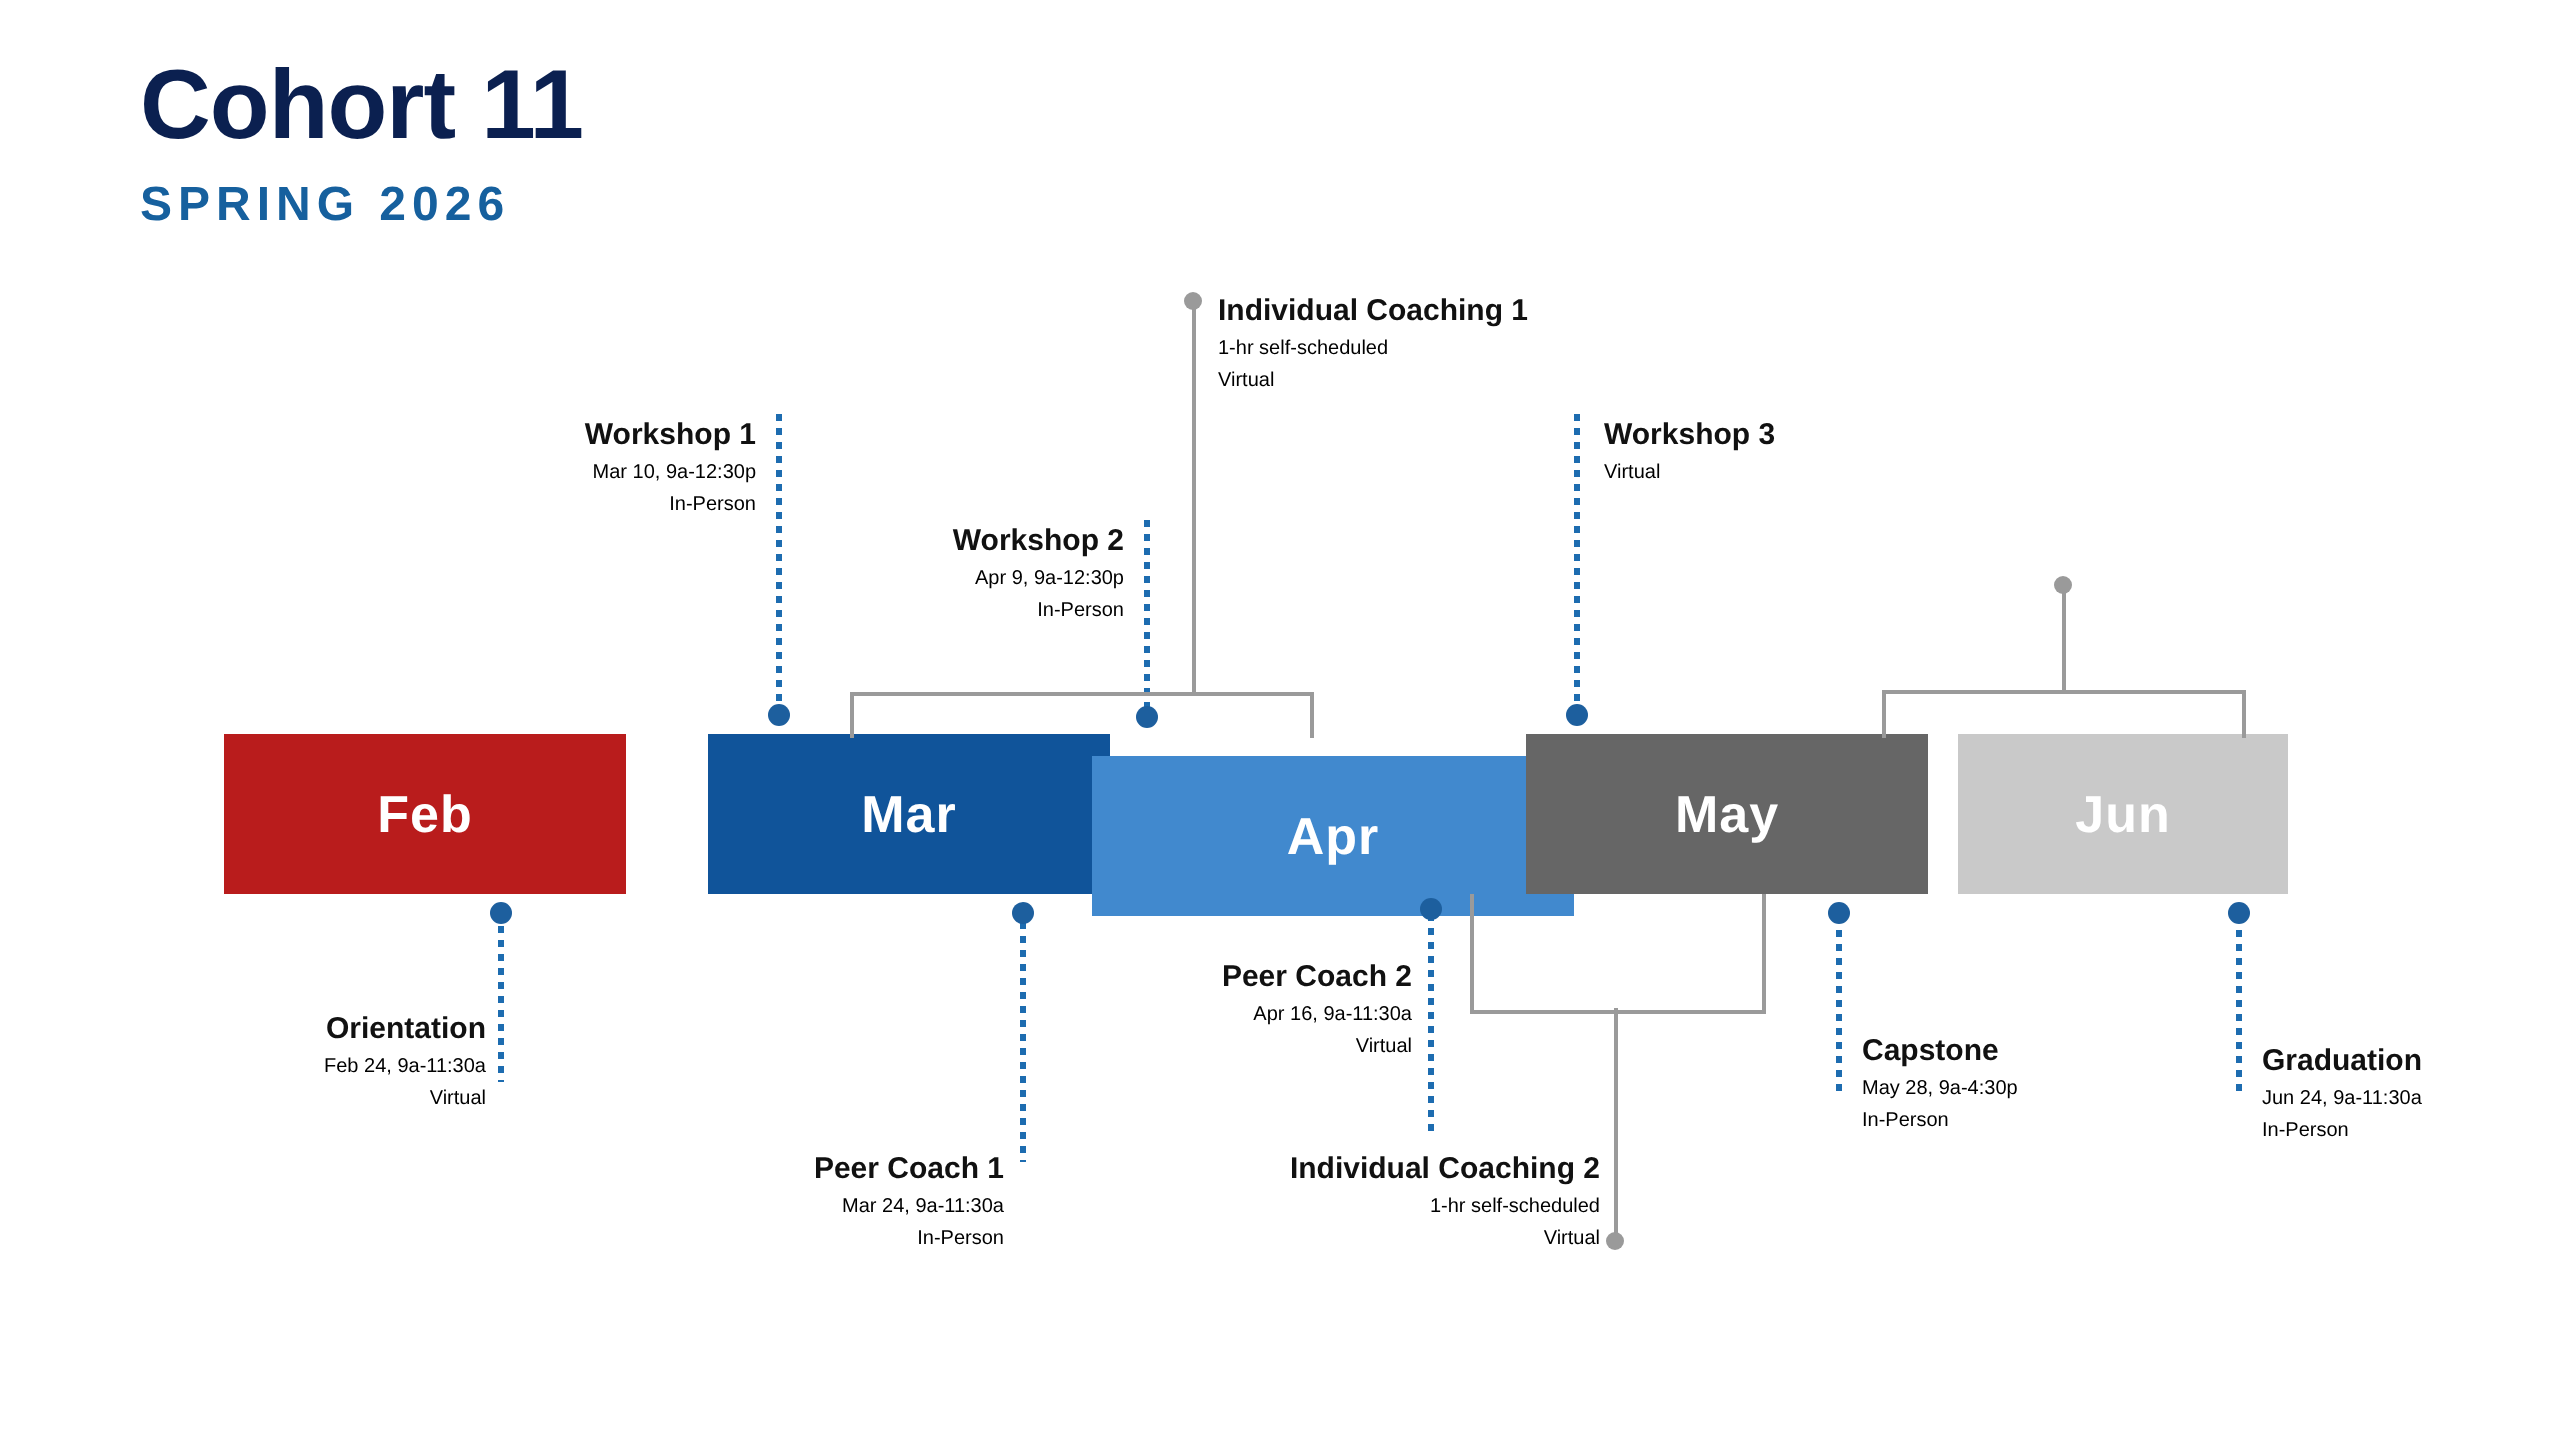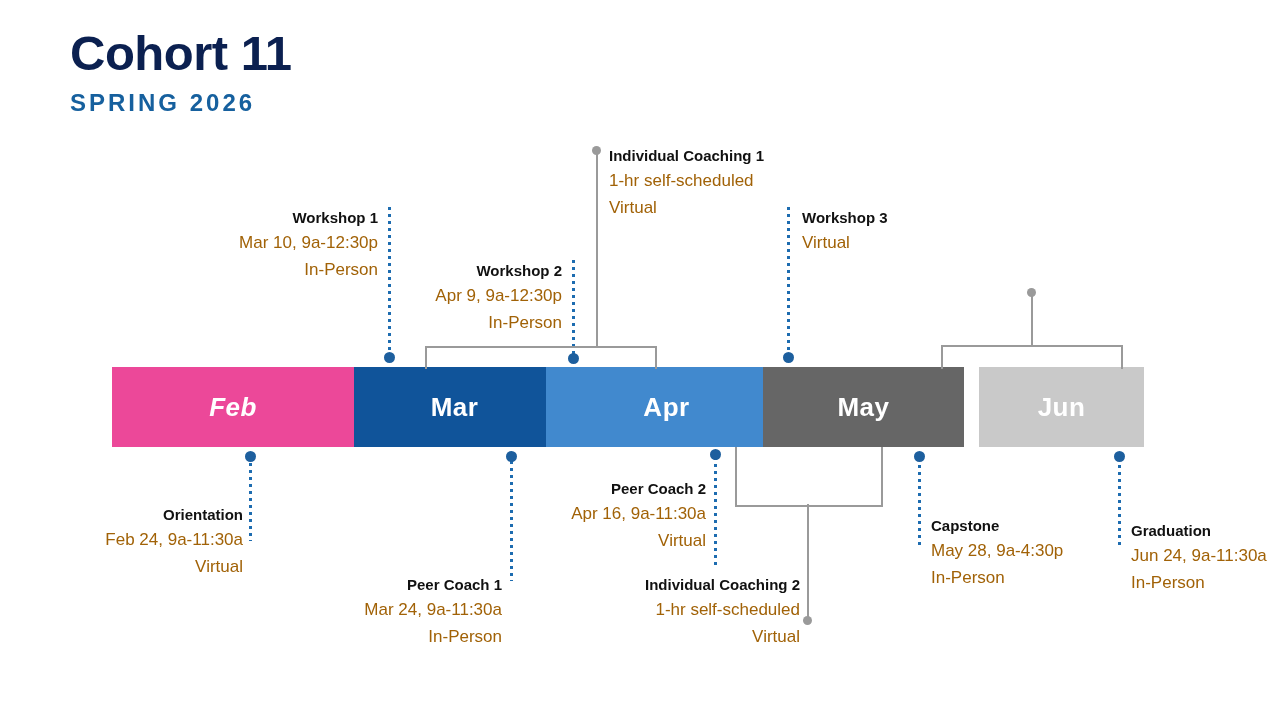--- a/index.html
+++ b/index.html
@@ -96,45 +96,45 @@
     position: absolute;
   }
   .event .ev-title {
     font-size: 15px;
     font-weight: bold;
     color: #111111;
     line-height: 1.45;
     white-space: nowrap;
   }
   .event .ev-line {
-    font-size: 17px;
-    color: #a16207;
+    font-size: 10px;
+    color: #000000;
     line-height: 1.6;
     white-space: nowrap;
   }
   .align-right { text-align: right; }
   .align-left  { text-align: left; }
 </style>
 </head>
 <body>
 
 <div id="canvas">
 
   <div id="title-block">
     <div id="cohort-title">Cohort 11</div>
     <div id="season-title">SPRING 2026</div>
   </div>
 
-  <div class="month-bar" style="left:112px; top:367px; width:242px; background:#ec4899;font-style:italic;">
+  <div class="month-bar" style="left:112px; top:367px; width:201px; background:#b91c1c;">
     <span class="month-label">Feb</span>
   </div>
   <div class="month-bar" style="left:330px; top:367px; width:201px; background:#10549a;margin-left:24px;">
     <span class="month-label">Mar</span>
   </div>
-  <div class="month-bar" style="left:546px; top:367px; width:241px; background:#4189ce;">
+  <div class="month-bar" style="left:546px; top:378px; width:241px; background:#4189ce;">
     <span class="month-label">Apr</span>
   </div>
   <div class="month-bar" style="left:763px; top:367px; width:201px; background:#666666;text-align:right;">
     <span class="month-label">May</span>
   </div>
   <div class="month-bar" style="left:979px; top:367px; width:165px; background:#c9c9c9;">
     <span class="month-label">Jun</span>
   </div>
 
   <div class="dot-line" style="left:388px; top:207px; height:152px;"></div>

